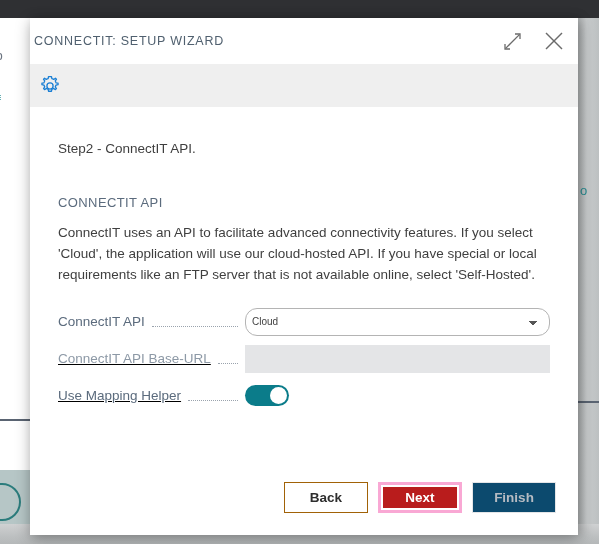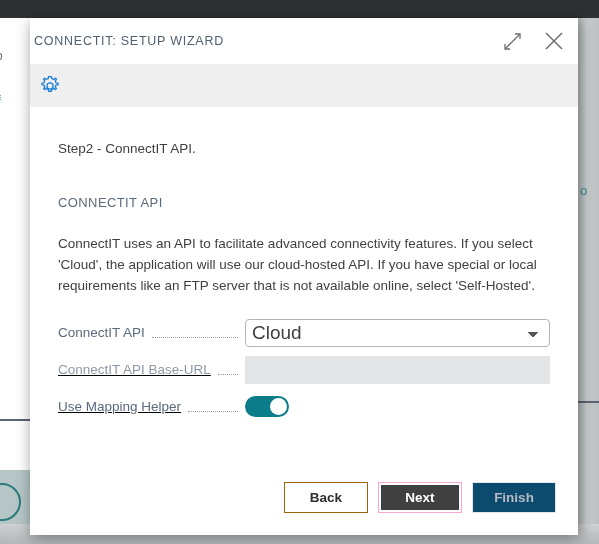--- a/index.html
+++ b/index.html
@@ -168,21 +168,21 @@
     font-size: 13.5px;
     color: #3f3f3f;
   }
   .section-heading {
     margin-top: 39px;
     font-size: 13px;
     letter-spacing: .4px;
     color: #5b6b7d;
   }
   .section-desc {
-    margin-top: 23px;
+    margin-top: 12px;
     font-size: 13.5px;
     line-height: 21px;
     color: #3f3f3f;
     max-width: 510px;
   }
 
   
   .form {
     margin-top: 19px;
   }
@@ -210,25 +210,25 @@
     width: 305px;
     flex: 0 0 auto;
     display: flex;
     align-items: center;
   }
 
   select.api-select {
     width: 305px;
     height: 28px;
     font-family: "Liberation Sans", sans-serif;
-    font-size: 19px;
+    font-size: 10px;
     color: #3f3f3f;
     background: #ffffff;
     border: 1px solid #b4b4b4;
-    border-radius: 4px;
+    border-radius: 12px;
     padding: 0 6px;
     -webkit-appearance: none;
     appearance: none;
     background-image:
       linear-gradient(45deg, transparent 50%, #555 50%),
       linear-gradient(135deg, #555 50%, transparent 50%);
     background-position:
       calc(100% - 16px) 12px,
       calc(100% - 11px) 12px;
     background-size: 5px 5px, 5px 5px;
@@ -284,22 +284,22 @@
     border-radius: 0;
     cursor: pointer;
     box-sizing: border-box;
   }
   .btn-back {
     background: #ffffff;
     border: 1px solid #a16207;
     color: #2e2e2e;
   }
   .btn-next {
-    background: #404040;
-    border: 1px solid #f9a8d4;
+    background: #b91c1c;
+    border: 3px solid #f9a8d4;
     box-shadow: inset 0 0 0 2px #ffffff;
     color: #ffffff;
   }
   .btn-finish {
     background: #0c4a6e;
     border: 1px solid #e4e5e7;
     color: #b6bbc2;
     cursor: default;
   }
 </style>

